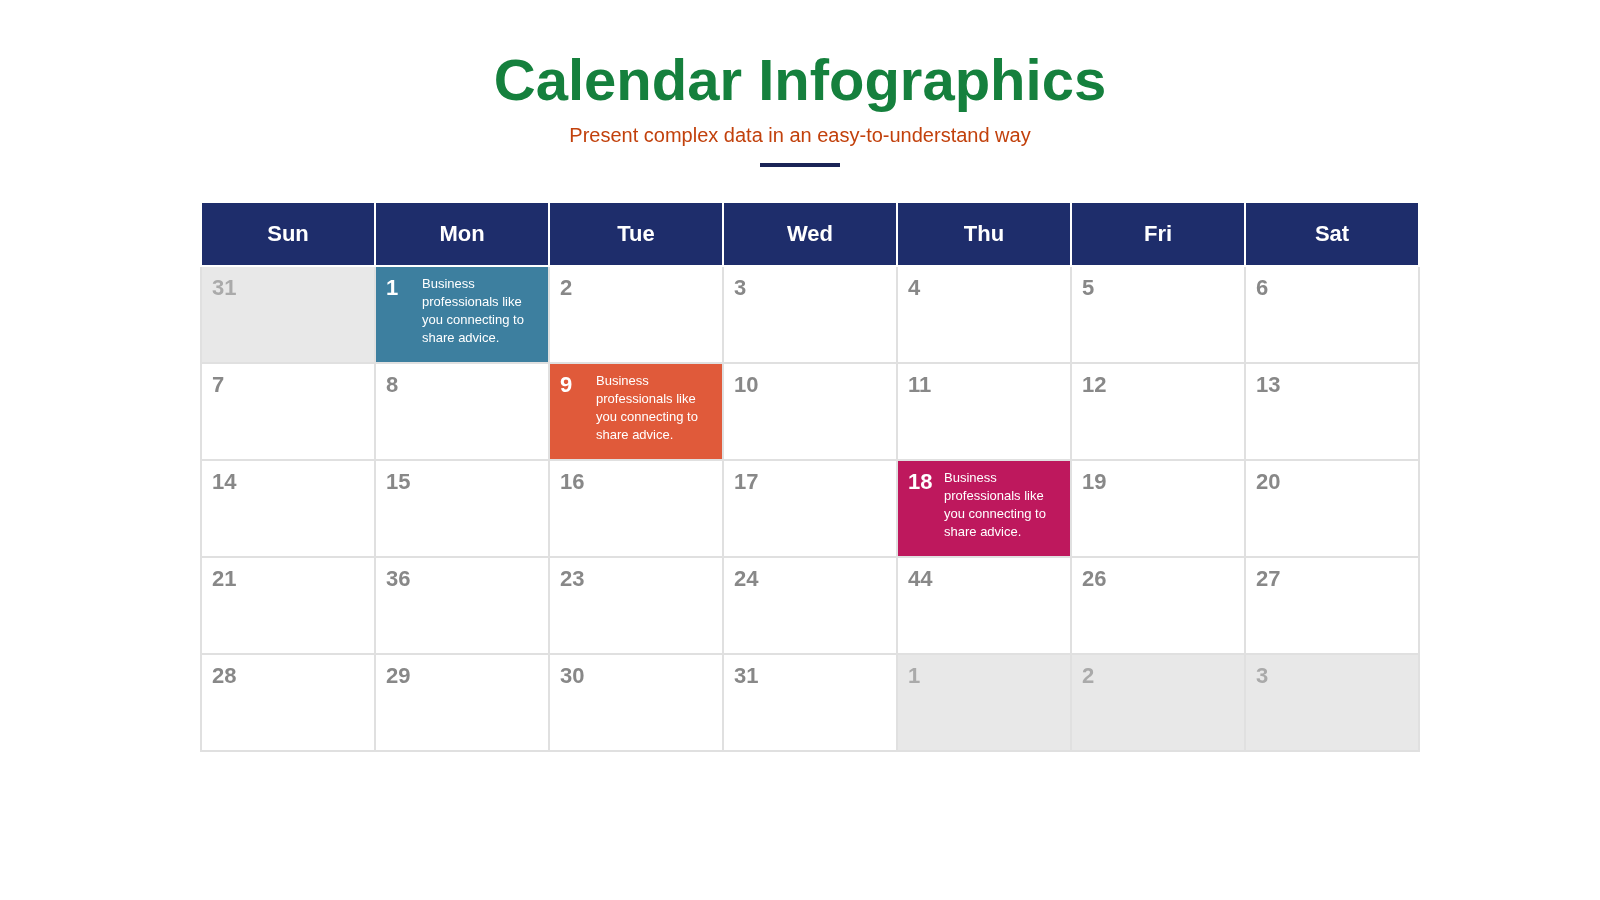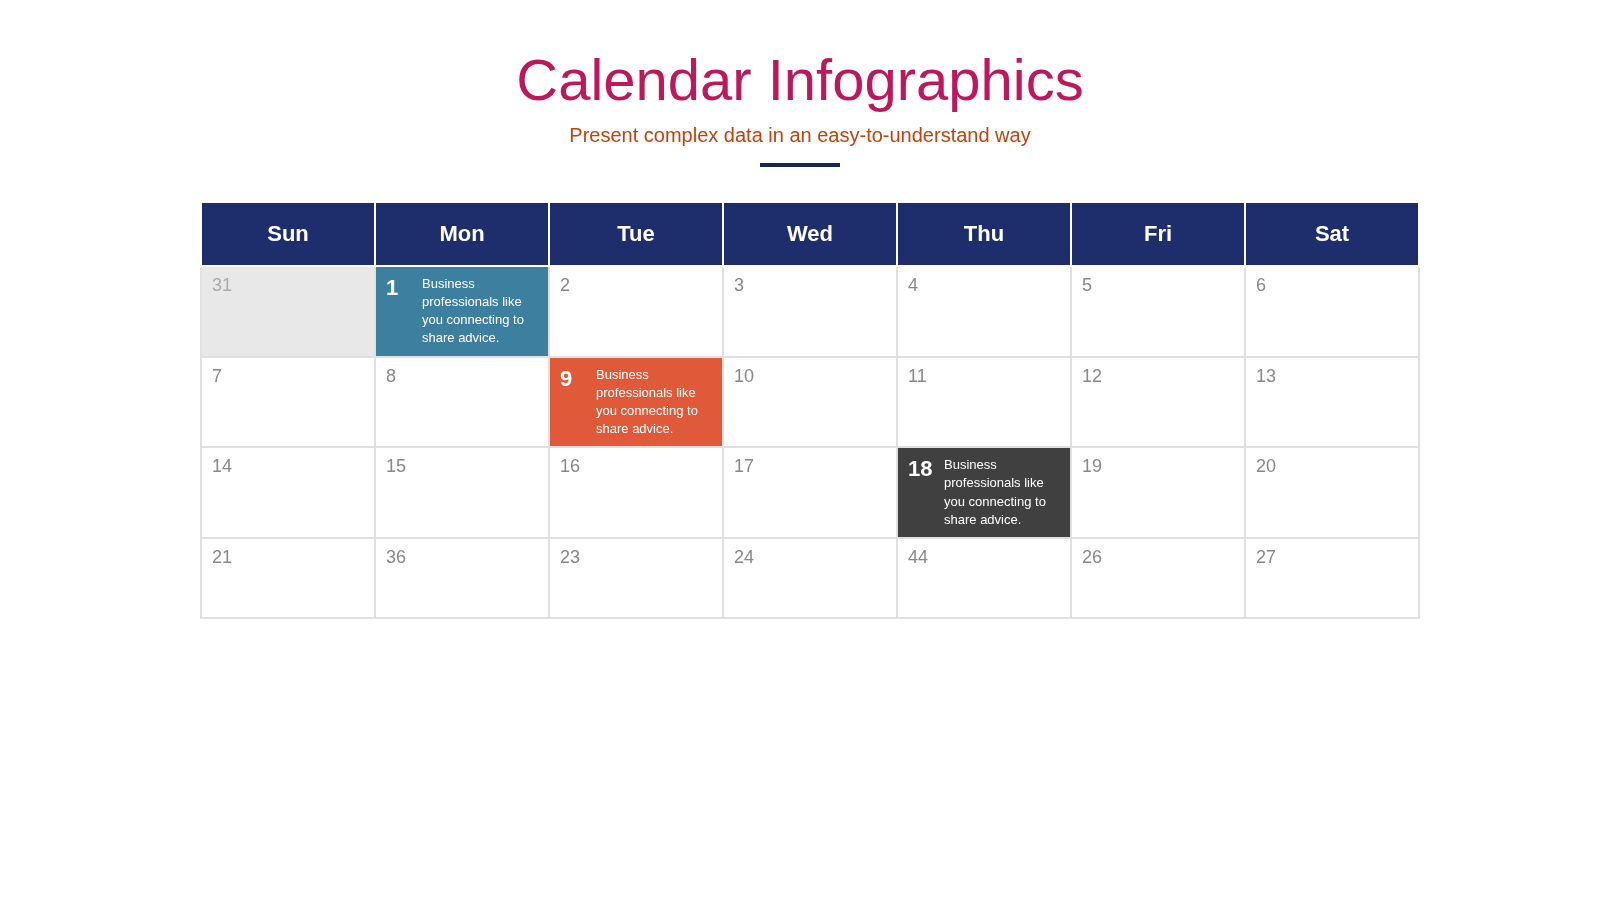--- a/index.html
+++ b/index.html
@@ -21,22 +21,22 @@
     }
 
     .header {
       text-align: center;
       margin-top: 48px;
       margin-bottom: 10px;
     }
 
     .main-title {
       font-size: 58px;
-      font-weight: 400;
-      color: #be185d;
+      font-weight: 700;
+      color: #15803d;
       letter-spacing: 0px;
       line-height: 1.1;
     }
 
     .subtitle {
       font-size: 20px;
       color: #c2410c;
       margin-top: 12px;
       font-weight: 400;
     }
@@ -66,43 +66,44 @@
       font-weight: 700;
       text-align: center;
       padding: 18px 0;
       border: 2px solid #ffffff;
     }
 
     .calendar td {
       border: 2px solid #e0e0e0;
       vertical-align: top;
       padding: 8px 10px;
-      height: 80px;
+      height: 97px;
       background: #f5f5f5;
       font-size: 22px;
       color: #aaa;
       font-weight: 400;
       width: calc(100% / 7);
     }
 
     .calendar td.current-month {
       background: #ffffff;
       color: #888;
     }
 
     .calendar td.greyed {
       background: #e8e8e8;
       color: #bbb;
     }
 
     .cell-number {
-      font-size: 18px;
+      font-size: 22px;
       color: #aaa;
       display: block;
       margin-bottom: 4px;
+      font-weight: bold;
     }
 
     .cell-number.current {
       color: #888;
     }
 
     
     td.event-teal {
       background: #3d7f9f;
       padding: 8px 10px;
@@ -131,21 +132,21 @@
     }
 
     td.event-red .event-text {
       color: #ffffff;
       font-size: 13px;
       line-height: 1.4;
       font-weight: 400;
     }
 
     td.event-yellow {
-      background: #404040;
+      background: #be185d;
       padding: 8px 10px;
     }
 
     td.event-yellow .cell-number {
       color: #ffffff;
       font-weight: 700;
     }
 
     td.event-yellow .event-text {
       color: #ffffff;
@@ -284,15 +285,38 @@
           <td class="current-month">
             <span class="cell-number current">44</span>
           </td>
           <td class="current-month">
             <span class="cell-number current">26</span>
           </td>
           <td class="current-month">
             <span class="cell-number current">27</span>
           </td>
         </tr>
+        <tr>
+          <td class="current-month">
+            <span class="cell-number current">28</span>
+          </td>
+          <td class="current-month">
+            <span class="cell-number current">29</span>
+          </td>
+          <td class="current-month">
+            <span class="cell-number current">30</span>
+          </td>
+          <td class="current-month">
+            <span class="cell-number current">31</span>
+          </td>
+          <td class="greyed">
+            <span class="cell-number">1</span>
+          </td>
+          <td class="greyed">
+            <span class="cell-number">2</span>
+          </td>
+          <td class="greyed">
+            <span class="cell-number">3</span>
+          </td>
+        </tr>
       </tbody>
   </table>
 </div>
 
 </body></html>

